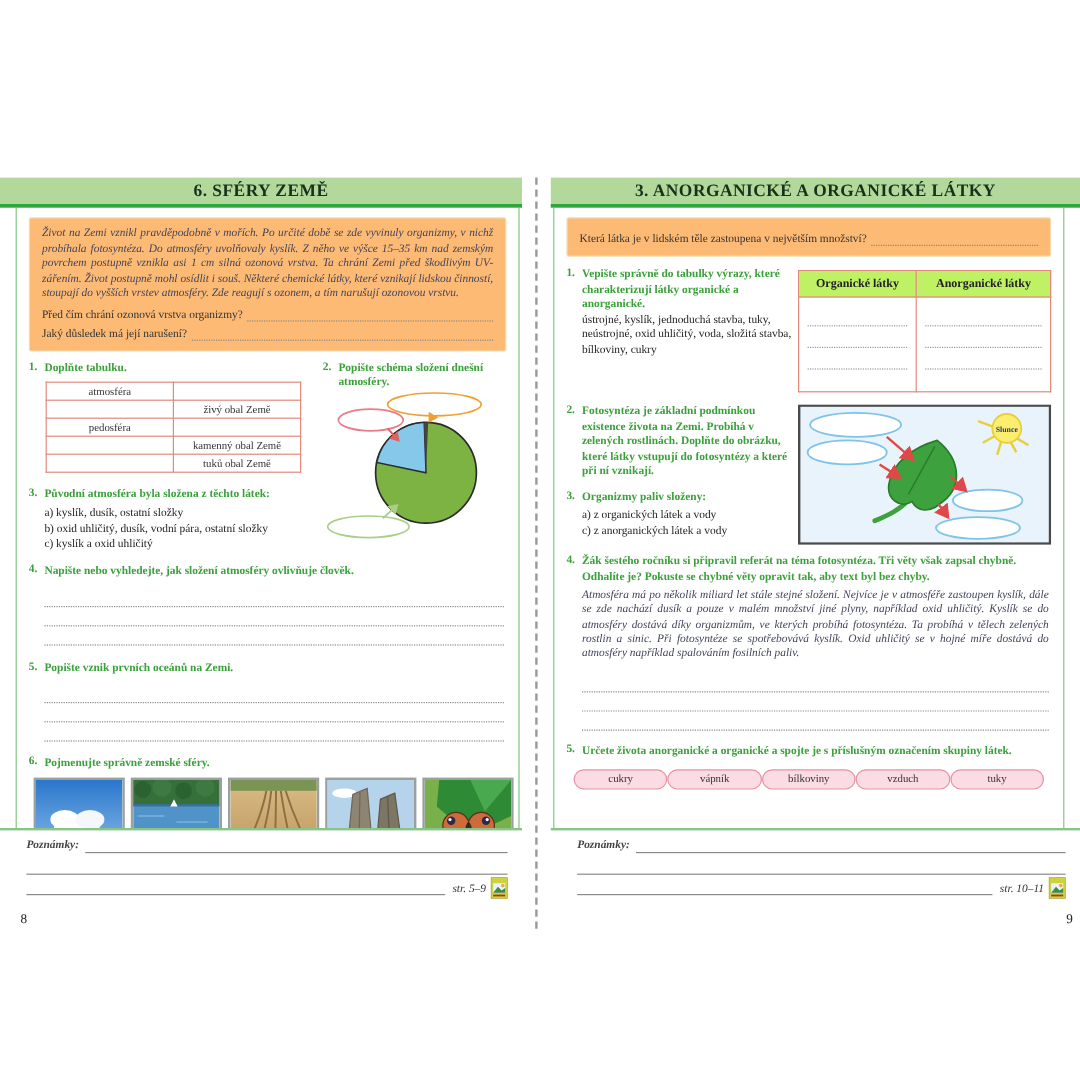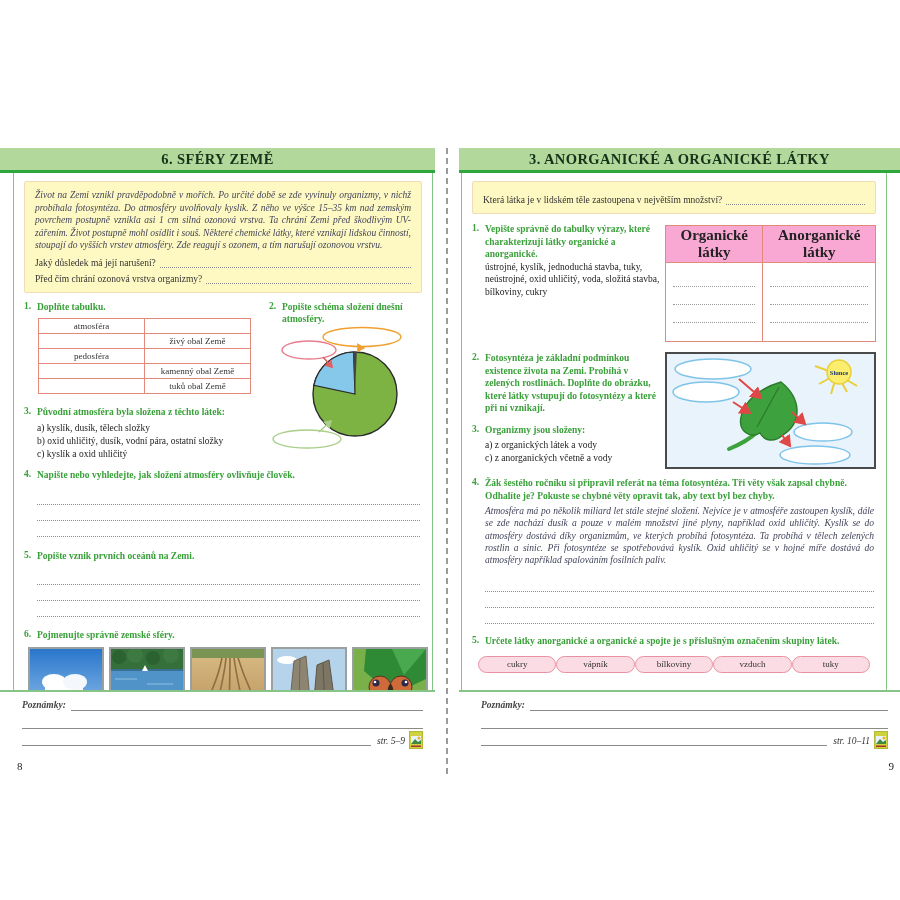--- a/index.html
+++ b/index.html
@@ -11,21 +11,21 @@
   .band{height:22px;background:#b3d89b;border-bottom:3px solid #2ea83c;
         display:flex;align-items:center;justify-content:center;}
   .band-title{font-weight:bold;font-size:14.5px;color:#16321a;letter-spacing:.4px;}
   .box{height:517px;box-sizing:border-box;overflow:hidden;
        border-left:1.5px solid #84c584;border-right:1.5px solid #84c584;
        padding:8px 10px 0 10px;}
   .page-left .box{margin-left:13px;margin-right:2px;}
   .page-right .box{margin-left:2px;margin-right:13px;}
   .divider{position:absolute;left:446px;top:148px;height:626px;border-left:2px dashed #9a9a9a;}
 
-  .introbox{background:#fef9c3;border:1px solid #f1ddb4;border-radius:2px;
+  .introbox{background:#fdba74;border:1px solid #f1ddb4;border-radius:2px;
             padding:7px 10px 8px 10px;}
   .intro-par{font-style:italic;font-size:9.5px;line-height:12.6px;color:#41445a;text-align:justify;}
   .intro-q{display:flex;margin-top:6px;font-size:9.5px;color:#333;}
   .dots{flex:1;border-bottom:1.5px dotted #8a8a8a;margin-left:4px;height:9px;}
 
   .q{display:flex;margin-top:10px;}
   .qnum{width:13px;font-weight:bold;color:#3aa03a;font-size:9.5px;flex:none;}
   .qtext{flex:1;font-weight:bold;color:#3aa03a;font-size:9.5px;line-height:12.5px;}
   .plain{font-weight:normal;color:#222;}
   .options{margin:3px 0 0 13px;font-size:9.5px;line-height:13px;color:#222;}
@@ -33,21 +33,21 @@
 
   .two-col{display:flex;margin-top:8px;}
   .colL{width:237px;flex:none;}
   .colR{flex:1;padding-left:8px;}
 
   table.fill{border-collapse:collapse;margin:5px 0 0 14px;}
   table.fill td{border:1px solid #e2897c;width:101px;height:14px;
                 font-size:9px;text-align:center;color:#333;padding:0 2px;}
 
   table.orgtab{border-collapse:collapse;width:211px;margin-top:2px;}
-  table.orgtab th{border:1px solid #e2897c;background:#f9a8d4;font-size:15px;
+  table.orgtab th{border:1px solid #e2897c;background:#bef264;font-size:10px;
                   color:#222;height:19px;font-weight:bold;}
   table.orgtab td{border:1px solid #e2897c;height:72px;vertical-align:top;padding:6px 7px 0 7px;}
   .celldot{border-bottom:1.5px dotted #9a9a9a;height:17px;}
 
   .photos{display:flex;gap:5px;margin:6px 0 0 4px;}
   .photo{width:72px;height:73px;border:2px solid #9aa0a0;flex:none;}
   .photo svg{display:block;}
 
   .passage{font-style:italic;font-size:9.5px;line-height:12.3px;color:#41445a;
            text-align:justify;margin:3px 2px 0 13px;}
@@ -77,25 +77,25 @@
 
 <div class="page page-left">
   <div class="band">
     <span class="band-title">6. SFÉRY ZEMĚ</span>
   </div>
   <div class="box">
 
     <div class="introbox">
       <div class="intro-par">Život na Zemi vznikl pravděpodobně v mořích. Po určité době se zde vyvinuly organizmy, v nichž probíhala fotosyntéza. Do atmosféry uvolňovaly kyslík. Z něho ve výšce 15–35 km nad zemským povrchem postupně vznikla asi 1 cm silná ozonová vrstva. Ta chrání Zemi před škodlivým UV-zářením. Život postupně mohl osídlit i souš. Některé chemické látky, které vznikají lidskou činností, stoupají do vyšších vrstev atmosféry. Zde reagují s ozonem, a tím narušují ozonovou vrstvu.</div>
       <div class="intro-q">
+        <span>Před čím chrání ozonová vrstva organizmy?</span>
+        <span class="dots"></span>
+      </div>
+      <div class="intro-q">
         <span>Jaký důsledek má její narušení?</span>
-        <span class="dots"></span>
-      </div>
-      <div class="intro-q">
-        <span>Před čím chrání ozonová vrstva organizmy?</span>
         <span class="dots"></span>
       </div>
     </div>
 
     <div class="two-col">
       <div class="colL">
         <div class="q" style="margin-top:0;">
           <span class="qnum">1.</span>
           <span class="qtext">Doplňte tabulku.</span>
         </div>
@@ -122,21 +122,21 @@
             <td>tuků obal Země</td>
               </tr>
         </tbody>
           </table>
 
         <div class="q" style="margin-top:12px;">
           <span class="qnum">3.</span>
           <span class="qtext">Původní atmosféra byla složena z těchto látek:</span>
         </div>
         <div class="options">
-          <div>a) kyslík, dusík, tělech složky</div>
+          <div>a) kyslík, dusík, ostatní složky</div>
           <div>b) oxid uhličitý, dusík, vodní pára, ostatní složky</div>
           <div>c) kyslík a oxid uhličitý</div>
         </div>
       </div>
 
       <div class="colR">
         <div class="q" style="margin-top:0;">
           <span class="qnum">2.</span>
           <span class="qtext">Popište schéma složení dnešní atmosféry.</span>
         </div>
@@ -362,25 +362,25 @@
     </div>
 
     <div class="two-col" style="margin-top:10px;">
       <div style="width:188px;flex:none;">
         <div class="q" style="margin-top:0;">
           <span class="qnum">2.</span>
           <span class="qtext">Fotosyntéza je základní podmínkou existence života na Zemi. Probíhá v zelených rostlinách. Doplňte do obrázku, které látky vstupují do fotosyntézy a které při ní vznikají.</span>
         </div>
         <div class="q" style="margin-top:9px;">
           <span class="qnum">3.</span>
-          <span class="qtext">Organizmy jsou složeny:</span>
+          <span class="qtext">Organizmy paliv složeny:</span>
         </div>
         <div class="options">
           <div>a) z organických látek a vody</div>
-          <div>c) z anorganických včetně a vody</div>
+          <div>c) z anorganických látek a vody</div>
         </div>
       </div>
       <div style="flex:1;display:flex;justify-content:flex-end;">
         <svg width="211" height="117" viewBox="0 0 211 117">
           <defs>
             <marker id="mF" markerWidth="7" markerHeight="7" refX="5" refY="3.5" orient="auto">
                 <path d="M0,0 L6,3.5 L0,7 Z" fill="#e04848"></path>
               </marker>
           </defs>
           <rect x="1" y="1" width="209" height="115" fill="#e9f3fb" stroke="#4a4a4a" stroke-width="2"></rect>
@@ -418,21 +418,21 @@
       <span class="qnum">4.</span>
       <span class="qtext">Žák šestého ročníku si připravil referát na téma fotosyntéza. Tři věty však zapsal chybně. Odhalíte je? Pokuste se chybné věty opravit tak, aby text byl bez chyby.</span>
     </div>
     <div class="passage">Atmosféra má po několik miliard let stále stejné složení. Nejvíce je v atmosféře zastoupen kyslík, dále se zde nachází dusík a pouze v malém množství jiné plyny, například oxid uhličitý. Kyslík se do atmosféry dostává díky organizmům, ve kterých probíhá fotosyntéza. Ta probíhá v tělech zelených rostlin a sinic. Při fotosyntéze se spotřebovává kyslík. Oxid uhličitý se v hojné míře dostává do atmosféry například spalováním fosilních paliv.</div>
     <div class="dotline" style="margin-top:10px;"></div>
     <div class="dotline"></div>
     <div class="dotline"></div>
 
     <div class="q" style="margin-top:11px;">
       <span class="qnum">5.</span>
-      <span class="qtext">Určete látky anorganické a organické a spojte je s příslušným označením skupiny látek.</span>
+      <span class="qtext">Určete života anorganické a organické a spojte je s příslušným označením skupiny látek.</span>
     </div>
     <div class="pillrow">
       <div class="pill">cukry</div>
       <div class="pill">vápník</div>
       <div class="pill">bílkoviny</div>
       <div class="pill">vzduch</div>
       <div class="pill">tuky</div>
     </div>
 
   </div>

